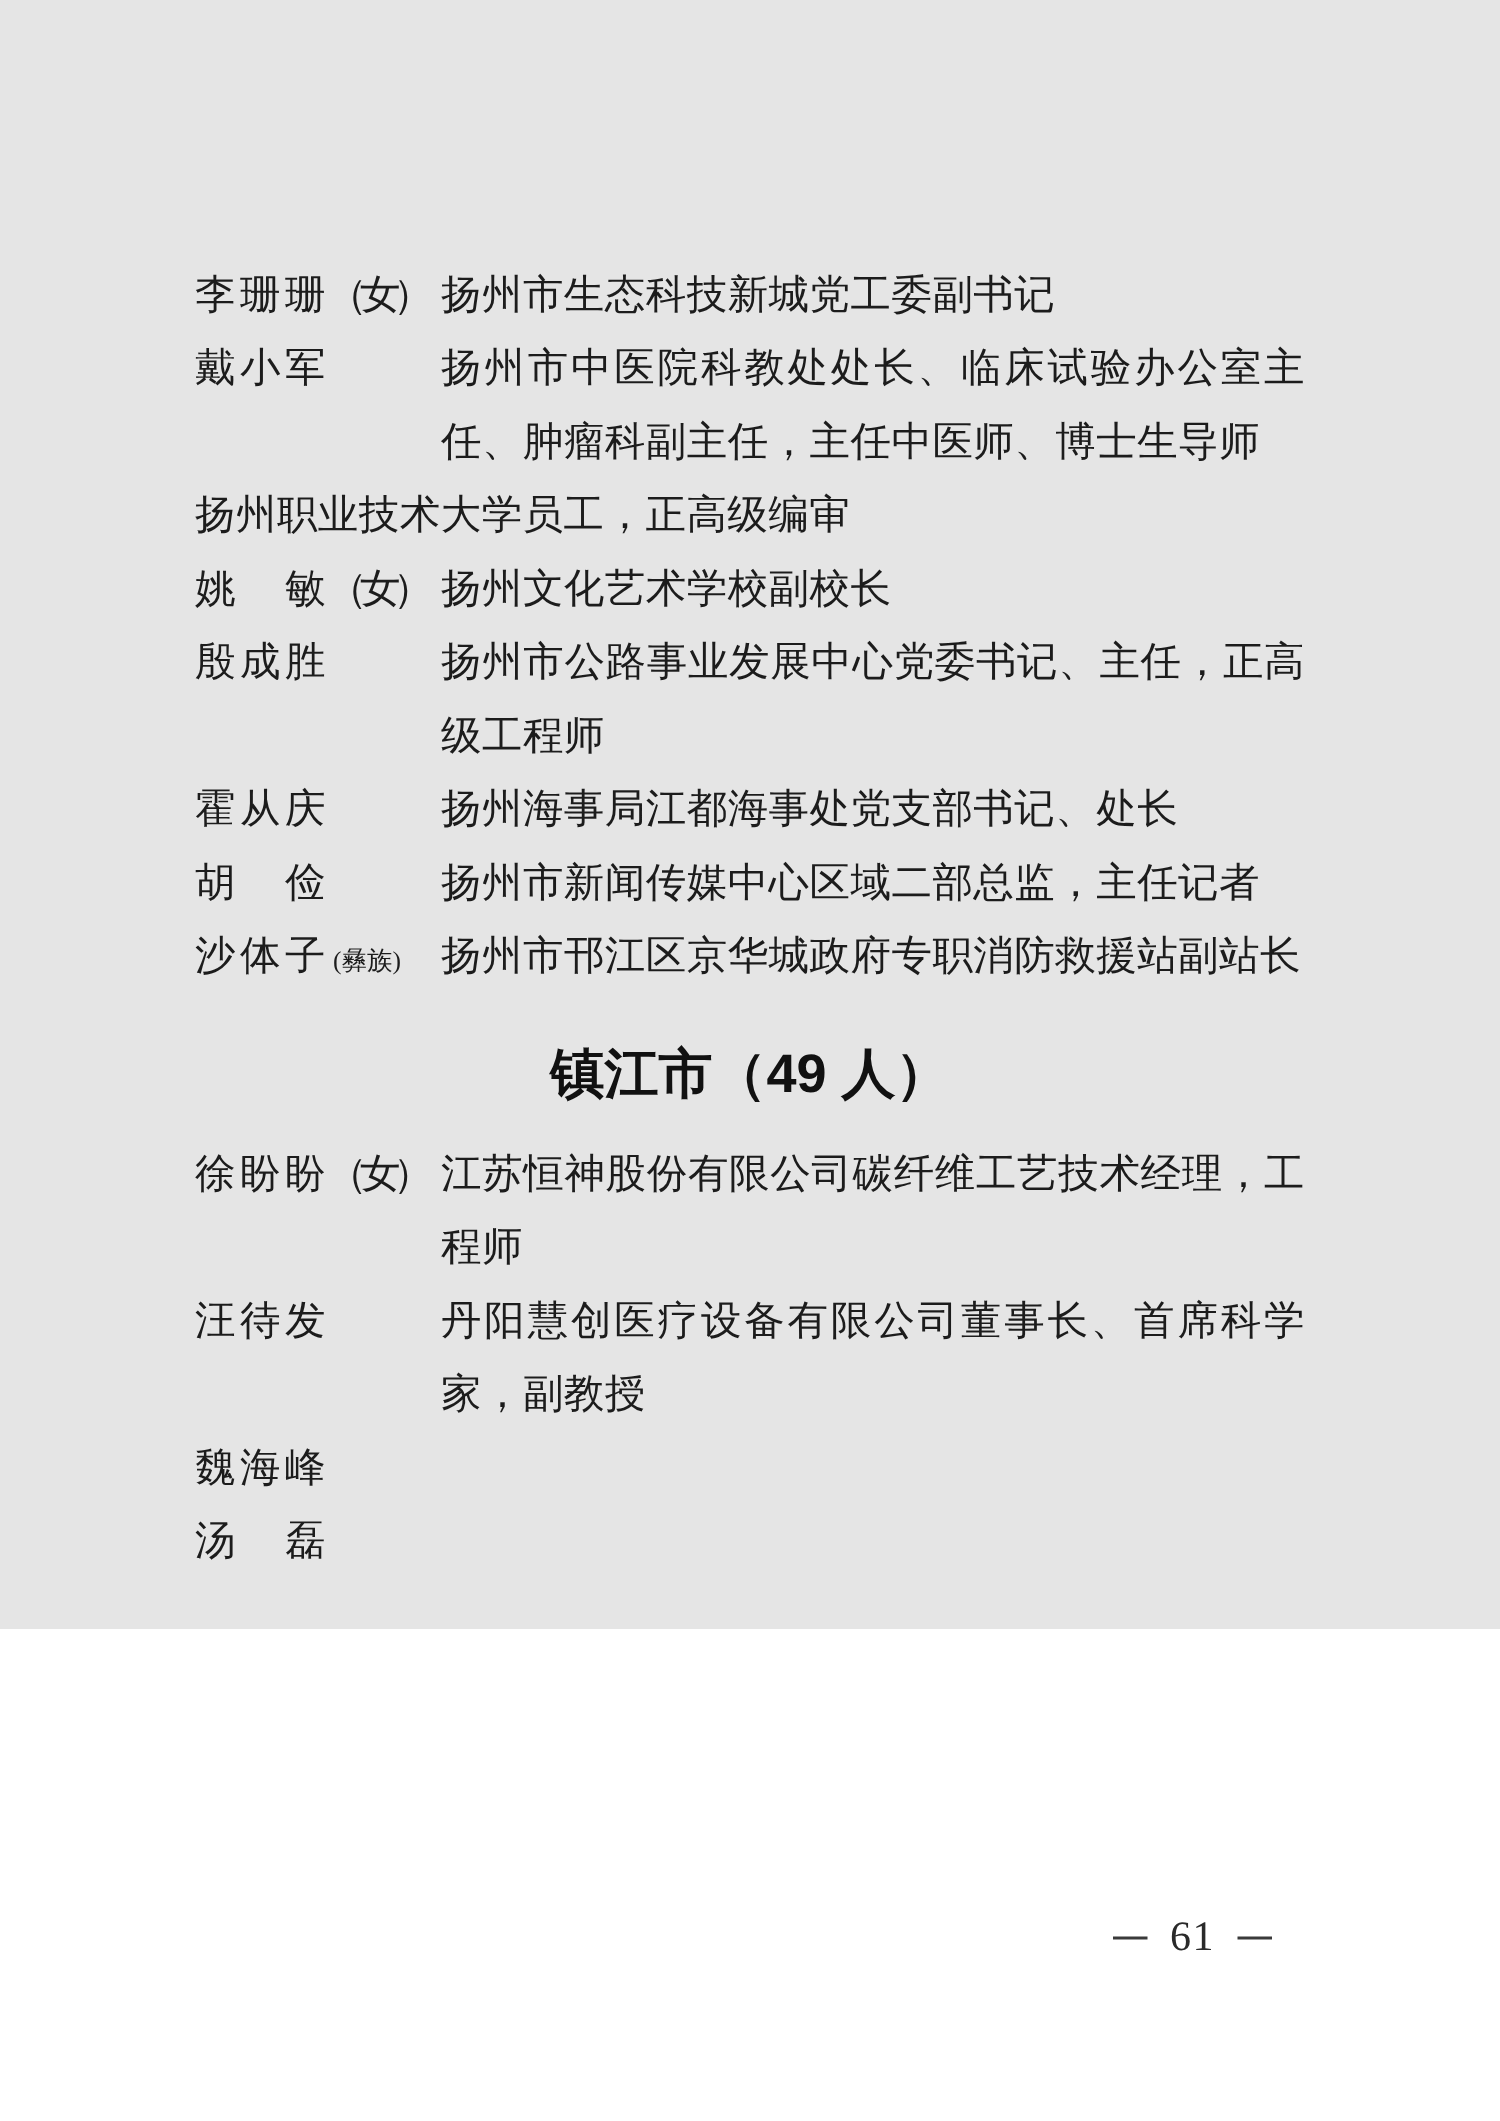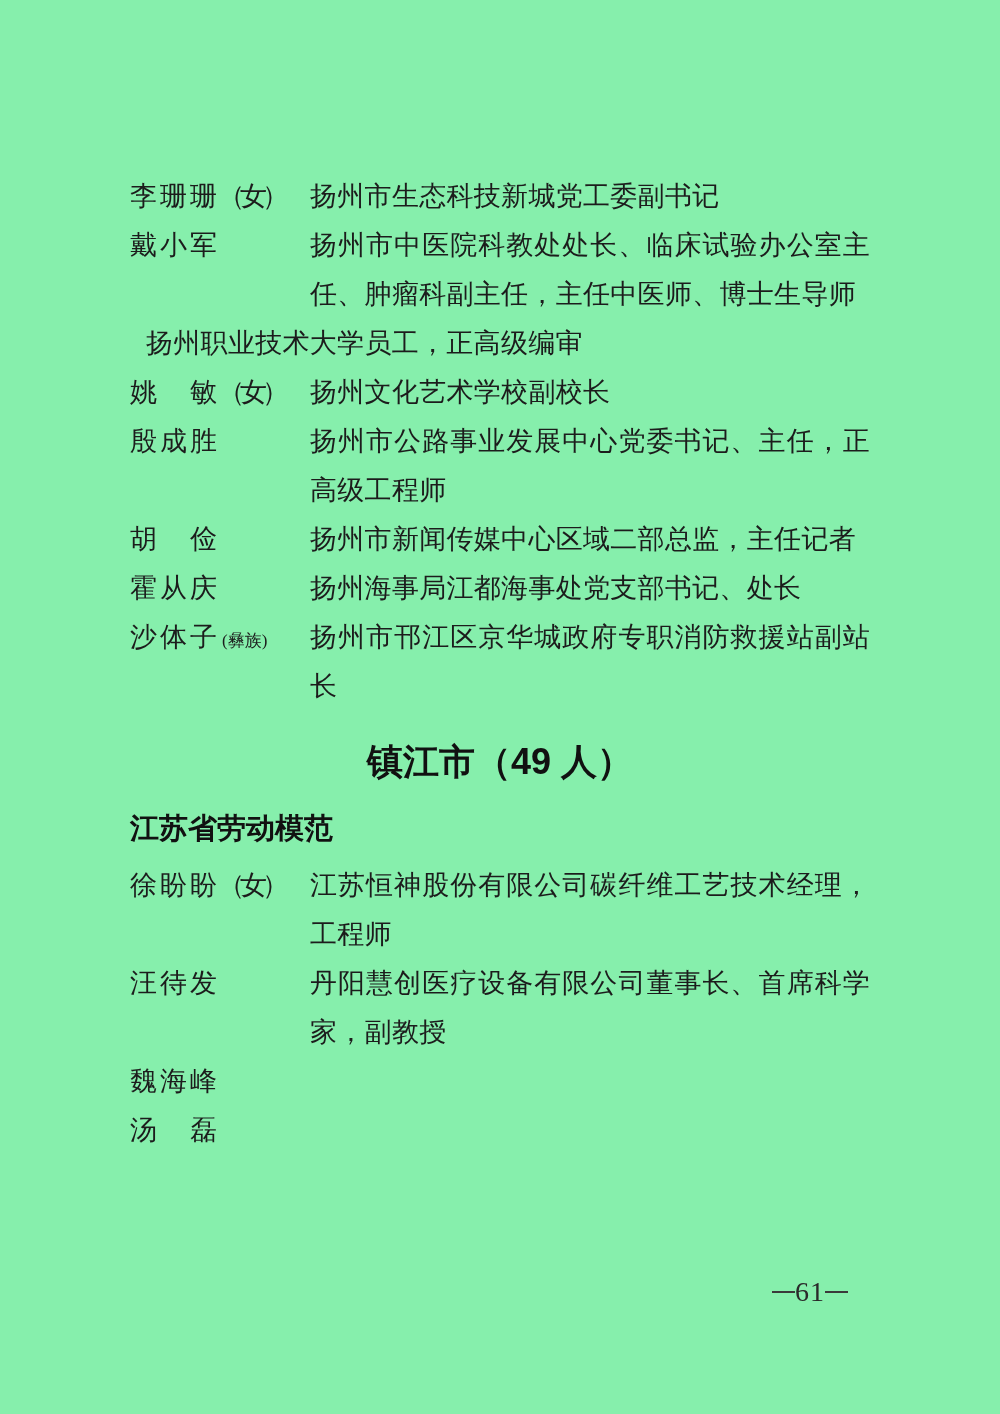--- a/index.html
+++ b/index.html
@@ -10,24 +10,24 @@
   body {
     width: 1000px;
     height: 1414px;
     overflow: hidden;
     font-family: "Liberation Serif", "DejaVu Serif", serif;
     color: #1c1c1c;
   }
   .page {
     position: relative;
     width: 1000px;
-    height: 1414px;
+    height: 1086px;
     box-sizing: border-box;
     padding: 172px 130px 16px 130px;
-    background: #86efac;
+    background: #e5e5e5;
   }
   .entry-list { width: 740px; }
   .entry-row {
     display: flex;
     align-items: flex-start;
     font-size: 27px;
     line-height: 49px;
   }
   .name-cell {
     flex: 0 0 164px;
@@ -42,21 +42,20 @@
   .ethnicity-annotation {
     font-size: 17px;
     letter-spacing: 0;
     margin-left: 2px;
   }
   .desc {
     flex: 1 1 auto;
     letter-spacing: 0.3px;
     text-align: justify;
     text-justify: inter-ideograph;
-    margin-left: 16px;
   }
   .heading {
     font-family: "Liberation Sans", "DejaVu Sans", sans-serif;
     font-weight: bold;
     font-size: 36px;
     line-height: 49px;
     text-align: center;
     margin: 26px 0 18px 0;
     color: #111111;
   }
@@ -68,20 +67,21 @@
     text-align: left;
     margin: 0 0 8px 0;
     color: #111111;
   }
   .footer {
     position: absolute;
     top: 1276px;
     right: 152px;
     display: flex;
     align-items: center;
+    gap: 15px;
     font-size: 28px;
     color: #2a2a2a;
     text-align: right;
   }
   .footer-dash {
     display: inline-block;
     width: 23px;
     height: 0;
     border-top: 2px solid #3a3a3a;
   }
@@ -109,36 +109,35 @@
       </div>
       <div class="entry-row">
         <div class="name-cell"><span>姚　敏</span><span class="gender-annotation">（女）</span></div>
         <div class="desc">扬州文化艺术学校副校长</div>
       </div>
       <div class="entry-row">
         <div class="name-cell"><span>殷成胜</span></div>
         <div class="desc">扬州市公路事业发展中心党委书记、主任，正高级工程师</div>
       </div>
       <div class="entry-row">
+        <div class="name-cell"><span>霍从庆</span></div>
+        <div class="desc">扬州海事局江都海事处党支部书记、处长</div>
+      </div>
+      <div class="entry-row">
         <div class="name-cell"><span>胡　俭</span></div>
         <div class="desc">扬州市新闻传媒中心区域二部总监，主任记者</div>
-      </div>
-      <div class="entry-row">
-        <div class="name-cell"><span>霍从庆</span></div>
-        <div class="desc">扬州海事局江都海事处党支部书记、处长</div>
       </div>
       <div class="entry-row">
         <div class="name-cell"><span>沙体子</span><span class="ethnicity-annotation">(彝族)</span></div>
         <div class="desc">扬州市邗江区京华城政府专职消防救援站副站长</div>
       </div>
     </div>
 
   <div class="heading">镇江市（49 人）</div>
 
-  <div class="subheading">江苏省劳动模范</div>
 
   <div class="entry-list" id="list-zhenjiang">
       <div class="entry-row">
         <div class="name-cell"><span>徐盼盼</span><span class="gender-annotation">（女）</span></div>
         <div class="desc">江苏恒神股份有限公司碳纤维工艺技术经理，工程师</div>
       </div>
       <div class="entry-row">
         <div class="name-cell"><span>汪待发</span></div>
         <div class="desc">丹阳慧创医疗设备有限公司董事长、首席科学家，副教授</div>
       </div>

